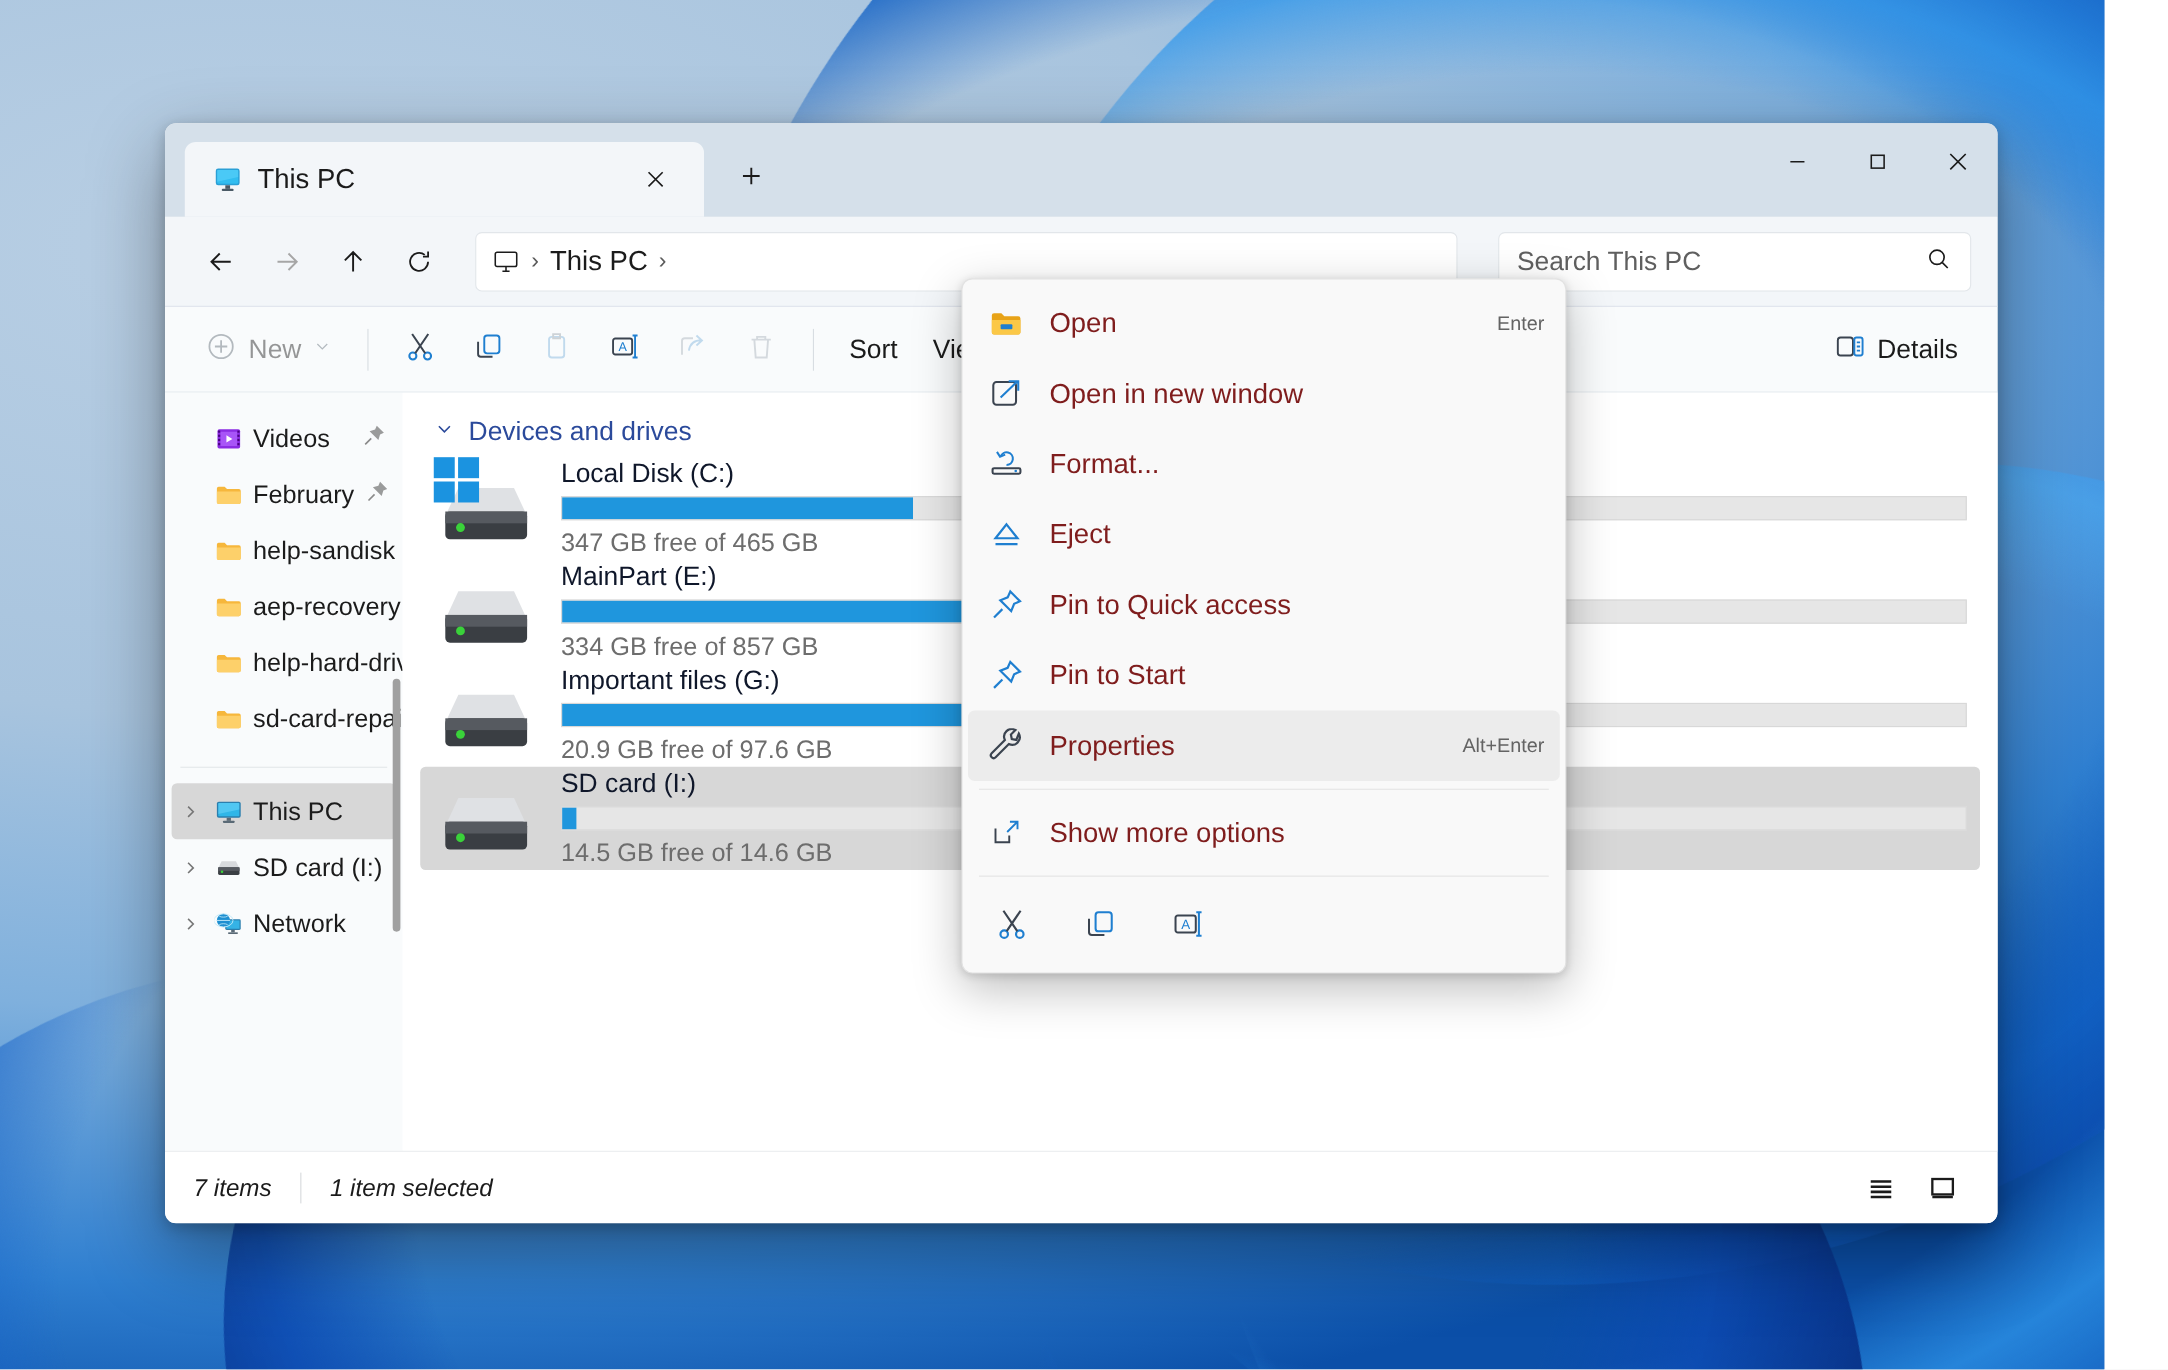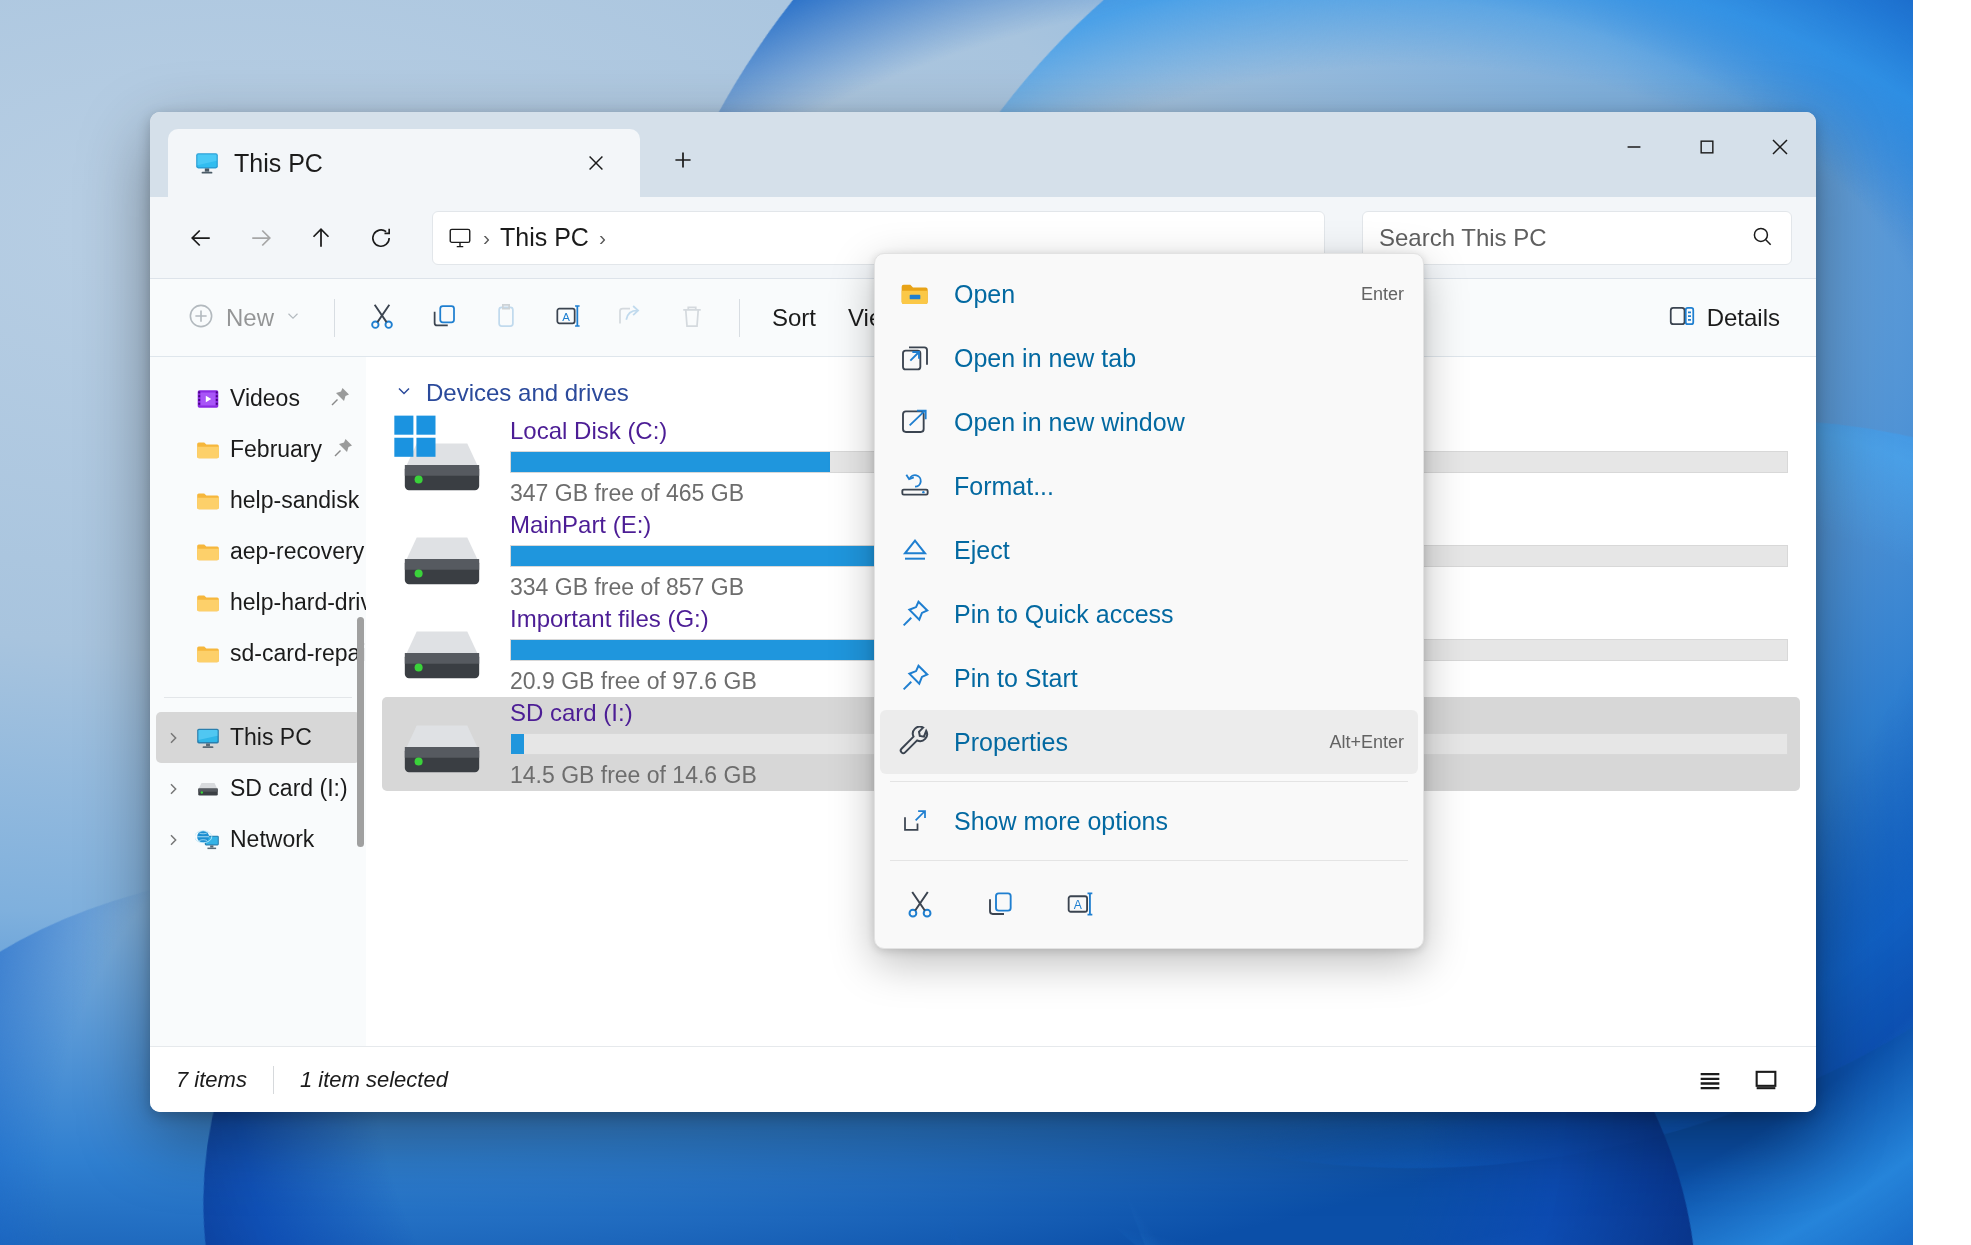--- a/index.html
+++ b/index.html
@@ -184,21 +184,21 @@
 
   .drive-row {
     display: flex; align-items: center;
     margin: 0 16px; padding: 10px 12px;
     border-radius: 5px; gap: 20px;
     height: 94px;
   }
   .drive-row.selected { background: #d7d7d7; }
   .drive-icon { width: 96px; height: 72px; flex: none; position: relative; }
   .drive-info { flex: 1; min-width: 0; }
-  .drive-name { font-size: 24px; color: #4c1d95; margin-bottom: 6px; white-space: nowrap; }
+  .drive-name { font-size: 24px; color: #0f172a; margin-bottom: 6px; white-space: nowrap; }
   .bar-track {
     width: 100%; height: 22px; background: #e6e6e6;
     border: 1px solid #d8d8d8; overflow: hidden;
   }
   .bar-fill { height: 100%; background: #1f96dd; }
   .drive-free { font-size: 23px; color: #6d6d6d; margin-top: 7px; white-space: nowrap; }
 
   
   .statusbar {
     height: 66px; flex: none;
@@ -225,21 +225,21 @@
     padding: 8px 5px;
     z-index: 40;
   }
   .mi {
     display: flex; align-items: center;
     height: 64px; border-radius: 6px;
     padding: 0 14px 0 16px; gap: 20px;
   }
   .mi.hl { background: #ececec; }
   .mi-ico { width: 38px; height: 38px; flex: none; display: flex; align-items: center; justify-content: center; }
-  .mi-label { font-size: 25px; color: #0369a1; flex: 1; white-space: nowrap; }
+  .mi-label { font-size: 25px; color: #7f1d1d; flex: 1; white-space: nowrap; }
   .mi-accel { font-size: 18px; color: #636363; white-space: nowrap; }
   .mi-div { height: 1px; background: #e4e4e4; margin: 7px 10px; }
   .mi-iconrow { display: flex; align-items: center; height: 72px; padding: 0 14px; gap: 28px; }
   .mi-iconbtn { width: 52px; height: 52px; border-radius: 6px; display: flex; align-items: center; justify-content: center; }
 </style>
 </head>
 <body>
 
 <div id="desktop">
   <div class="swoosh sw1"></div>
@@ -704,30 +704,20 @@
         <div class="mi">
           <span class="mi-ico">
             <svg width="32" height="32" viewBox="0 0 24 24">
               <path d="M2 6.5 a1.5 1.5 0 0 1 1.5 -1.5 H8.5 L10.5 7.2 H20 a1.5 1.5 0 0 1 1.5 1.5 V18 a1.5 1.5 0 0 1 -1.5 1.5 H3.5 A1.5 1.5 0 0 1 2 18 Z" fill="#e8a317"></path>
               <path d="M2 9.6 H21.5 V18 a1.5 1.5 0 0 1 -1.5 1.5 H3.5 A1.5 1.5 0 0 1 2 18 Z" fill="#fbc847"></path>
               <rect x="8" y="12.6" width="8" height="3.4" rx="0.7" fill="#1f7fd0"></rect>
             </svg>
           </span>
           <span class="mi-label">Open</span>
           <span class="mi-accel">Enter</span>
-        </div>
-        <div class="mi">
-          <span class="mi-ico">
-            <svg width="32" height="32" viewBox="0 0 24 24" fill="none" stroke-width="1.4">
-              <rect x="3" y="6.5" width="13" height="14" rx="2" stroke="#3b4450"></rect>
-              <path d="M7.5 4 H19 a2 2 0 0 1 2 2 V17" stroke="#3b4450"></path>
-              <path d="M8.5 14 L15 7.5 M10 7.5 H15 V12.5" stroke="#1f7fd0"></path>
-            </svg>
-          </span>
-          <span class="mi-label">Open in new tab</span>
         </div>
         <div class="mi">
           <span class="mi-ico">
             <svg width="32" height="32" viewBox="0 0 24 24" fill="none" stroke-width="1.4">
               <rect x="3" y="4" width="15.5" height="15.5" rx="2.2" stroke="#3b4450"></rect>
               <path d="M8 14.5 L19.5 3.5 M13.5 3.5 H20 V10" stroke="#1f7fd0"></path>
             </svg>
           </span>
           <span class="mi-label">Open in new window</span>
         </div>

